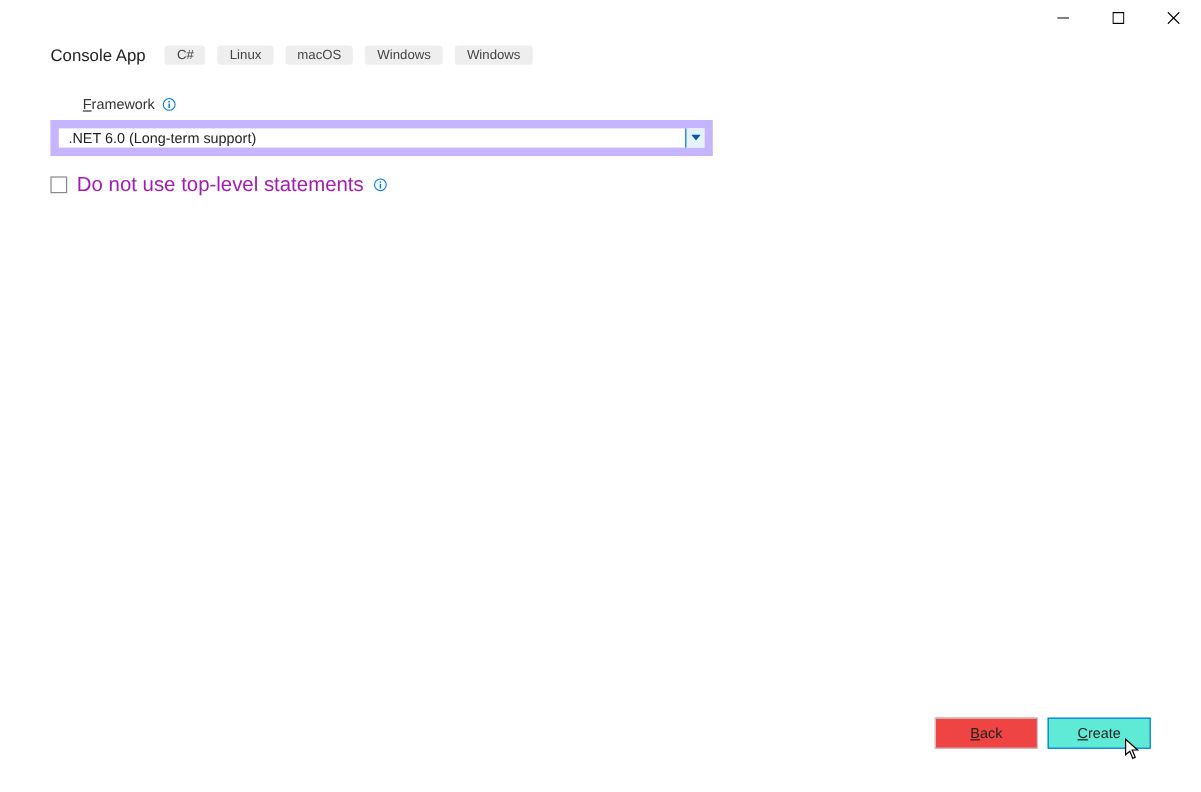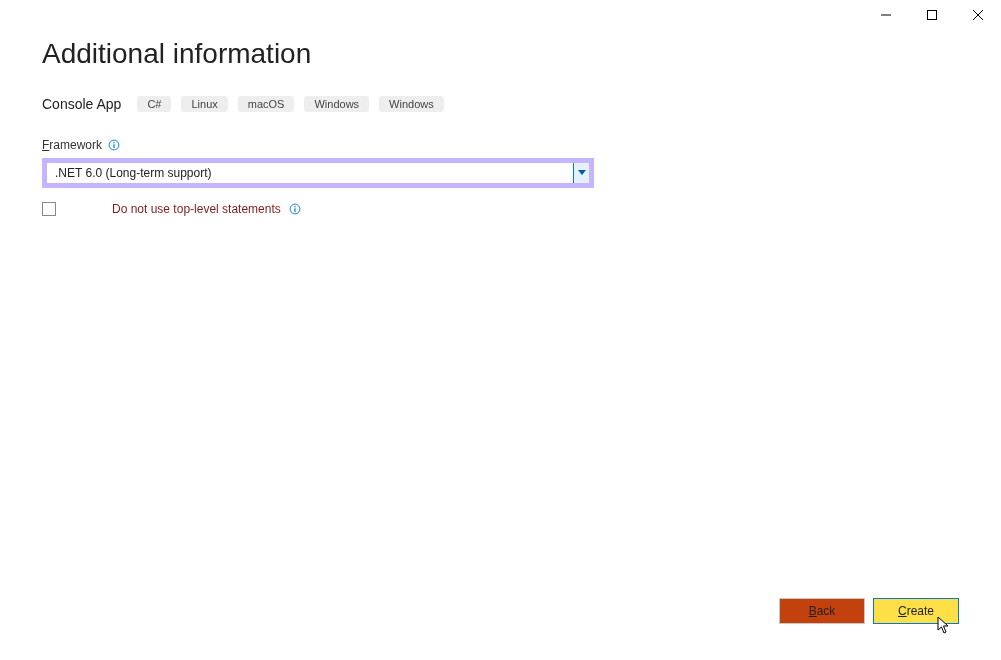--- a/index.html
+++ b/index.html
@@ -64,30 +64,31 @@
     }
     .field-label-row {
       display: flex;
       align-items: center;
       gap: 6px;
       margin-bottom: 6px;
     }
     .field-label {
       font-size: 12px;
       color: #333;
+      margin-left: 27px;
     }
     .field-label .ul { text-decoration: underline; }
     .info-icon-svg {
       width: 12px;
       height: 12px;
     }
     .dropdown {
       width: 552px;
       height: 30px;
-      border: 5px solid #c4b5fd;
+      border: 7px solid #c4b5fd;
       display: flex;
       align-items: stretch;
       margin-bottom: 14px;
     }
     .dropdown-text {
       flex: 1;
       font-size: 12px;
       color: #222;
       padding: 0 8px;
       display: flex;
@@ -111,48 +112,47 @@
       align-items: center;
       gap: 8px;
     }
     .checkbox {
       width: 14px;
       height: 14px;
       border: 1px solid #888;
       background: #fff;
     }
     .checkbox-label {
-      font-size: 12px;
-      color: #7f1d1d;
-      margin-left: 48px;
+      font-size: 17px;
+      color: #a21caf;
     }
     .footer {
       position: absolute;
       right: 42px;
       bottom: 36px;
       display: flex;
       gap: 8px;
     }
     .btn {
       width: 86px;
       height: 26px;
       font-size: 12px;
       display: flex;
       align-items: center;
       justify-content: center;
       cursor: pointer;
     }
     .btn .ul { text-decoration: underline; }
     .btn-back {
-      background: #c2410c;
+      background: #ef4444;
       border: 1px solid #c8c8c8;
       color: #222;
     }
     .btn-create {
-      background: #fde047;
+      background: #5eead4;
       border: 1px solid #0078d7;
       color: #222;
     }
     .cursor {
       position: absolute;
       right: 50px;
       bottom: 22px;
       pointer-events: none;
     }
     .cursor svg { width: 14px; height: 18px; }
@@ -173,21 +173,20 @@
   </div>
   <div class="wc">
     <svg viewBox="0 0 10 10">
         <line x1="0" y1="0" x2="10" y2="10" stroke="#000" stroke-width="1"></line>
         <line x1="10" y1="0" x2="0" y2="10" stroke="#000" stroke-width="1"></line>
       </svg>
   </div>
 </div>
 
 <div class="content">
-  <h1 class="page-title">Additional information</h1>
 
   <div class="subtitle-row">
     <span class="subtitle">Console App</span>
     <span class="tag">C#</span>
     <span class="tag">Linux</span>
     <span class="tag">macOS</span>
     <span class="tag">Windows</span>
     <span class="tag">Windows</span>
   </div>
 

